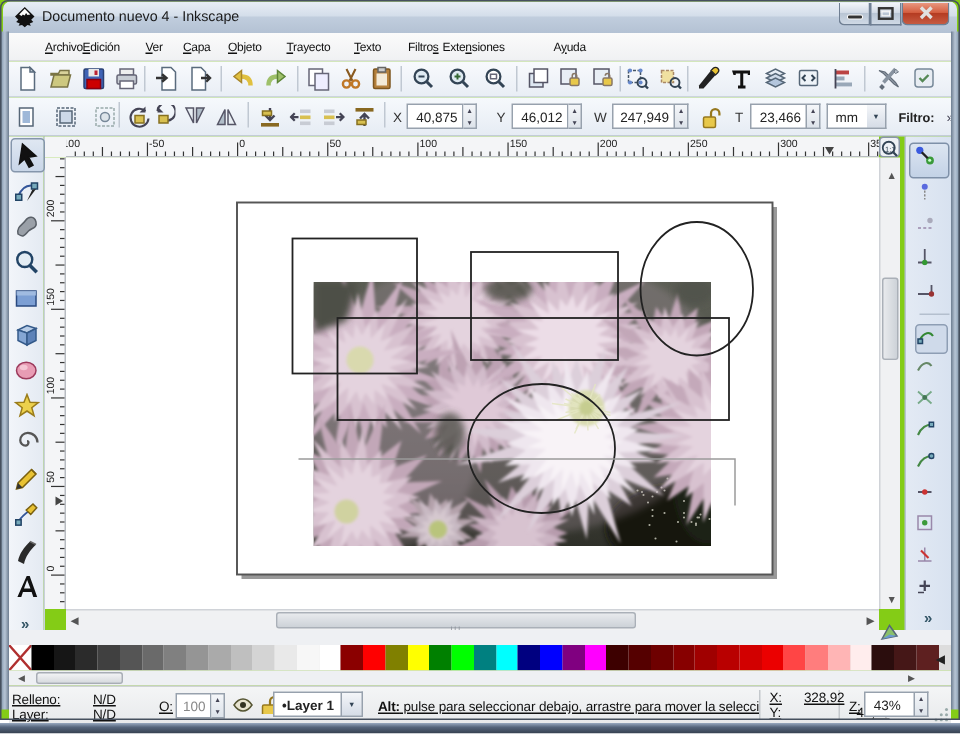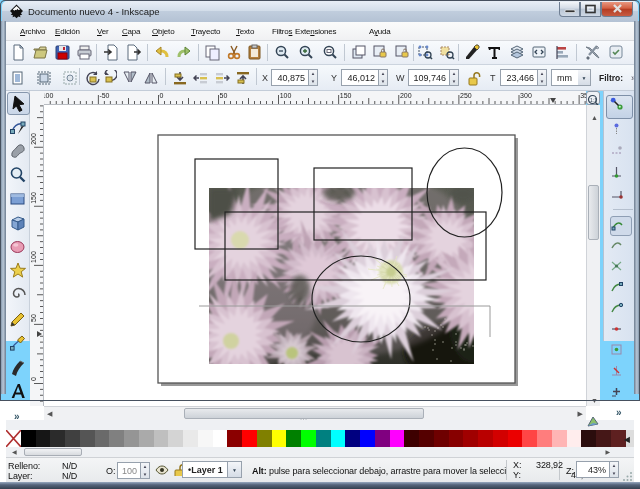--- a/index.html
+++ b/index.html
@@ -1,15 +1,15 @@
 <!DOCTYPE html>
 <html><head><meta charset="utf-8"><style>
 * { margin:0; padding:0; box-sizing:border-box; }
 body { width:640px; height:489px; font-family:"Liberation Sans",sans-serif; overflow:hidden; background:#fff; }
-#win { position:relative; width:640px; height:401px; background:#7dd3fc; }
+#win { position:relative; width:640px; height:480px; background:#84cc16; }
 
 #frame { position:absolute; inset:0; border-radius:5px 5px 0 0; box-shadow: inset 0 0 0 1px #46505e; pointer-events:none; z-index:50; }
 #titlebar { position:absolute; left:2px; top:1px; right:2px; height:21px; border-radius:5px 5px 0 0;
   background:linear-gradient(#e8eef6 0%, #d4deea 45%, #c0cddd 50%, #b4c2d4 100%); }
 #title { position:absolute; left:26px; top:5px; font-size:9.5px; color:#1a1a1a; }
 #logo { position:absolute; left:7px; top:3px; }
 .caps { position:absolute; right:5px; top:1px; height:15px; display:flex; }
 .cap { width:21px; height:15px; background:linear-gradient(#f2f5f9,#d3dbe6 45%,#b9c5d4 50%,#cfd9e5); border:1px solid #6f7f93; border-top:none; }
 .cap.close { width:32px; background:linear-gradient(#e89780,#d45f41 45%,#b53c22 50%,#c65b42); border-radius:0 0 4px 4px; }
 .cap:first-child { border-radius:0 0 0 4px; }
@@ -48,21 +48,21 @@
 .ssep { position:absolute; left:9px; width:20px; height:1px; background:#b4bfce; }
 #gaprow { position:absolute; left:6px; top:420px; right:6px; height:10px; background:#eef0f3; }
 #palette { position:absolute; left:6px; top:430px; right:6px; height:17px; background:#ddd; display:flex; overflow:hidden; }
 .pc { width:14.75px; height:17px; flex:none; }
 #palsb { position:absolute; left:6px; top:447px; right:6px; height:10px; background:#eef0f3; }
 #palsb .thumb { position:absolute; left:18px; top:1px; width:58px; height:8px; background:linear-gradient(#f2f3f5,#d8dbdf); border:1px solid #a8adb5; border-radius:2px; }
 #statusbar { position:absolute; left:6px; top:457px; right:6px; height:25px; background:linear-gradient(#f4f5f6,#e8eaec); border-top:1px solid #cfd2d6; font-size:9.5px; color:#222; }
 #botborder { position:absolute; left:0; right:0; top:482px; height:7px; background:linear-gradient(#98a9c0,#55657c 40%,#35404f); }
 #lborder { position:absolute; left:0; top:21px; width:6px; bottom:7px; background:linear-gradient(90deg,#5a6878,#9dafc2 30%,#b6c4d4 55%,#6d7d90); z-index:40; }
 #rborder { position:absolute; right:0; top:21px; width:6px; bottom:7px; background:linear-gradient(90deg,#6d7d90,#b6c4d4 45%,#9dafc2 70%,#5a6878); z-index:40; }
-.st { position:absolute; font-size:9px; letter-spacing:-0.1px; color:#111; }
+.st { position:absolute; font-size:9px; letter-spacing:-0.1px; color:#111;text-decoration:underline; }
 </style></head><body>
 <div id="win">
   <div id="titlebar">
       <span id="logo"><svg width="15" height="15" viewBox="0 0 15 15" style="">
           <path d="M7.5 0.6L14 7l-2.2 2.2 1.4 1.4-2.4 1 .8 1.6-2.3-.6-1.8 1.6-1.8-1.6-2.3.6.8-1.6-2.4-1L3.2 9.2 1 7z" fill="#111"></path>
           <path d="M3.8 5.6l3.7-3.7 3.7 3.7-1.9.4-.9-1.3-1 1.6-1.2-.6-.8 1z" fill="#fcfcfc"></path>
         </svg></span>
       <span id="title">Documento nuevo 4 - Inkscape</span>
       <div class="caps">
 <div class="cap"><svg width="21" height="14">
@@ -72,21 +72,21 @@
             <rect x="5" y="3.5" width="9" height="7" fill="none" stroke="#333" stroke-width="1.6"></rect>
             <rect x="7" y="5.5" width="5" height="3" fill="none" stroke="#f8f8f8" stroke-width="0.7"></rect>
           </svg></div>
 <div class="cap close"><svg width="32" height="14">
             <path d="M12 3l7 7M19 3l-7 7" stroke="#fff" stroke-width="2.2"></path>
             <path d="M12 3l7 7M19 3l-7 7" stroke="#888" stroke-width="2.6" opacity="0.25"></path>
           </svg></div>
 </div>
     </div>
   <div id="menubar">
-      <span class="mi" style="left:14px"><u>A</u>rchivo</span>
+      <span class="mi" style="left:24px"><u>A</u>rchivo</span>
       <span class="mi" style="left:49px"><u>E</u>dición</span>
       <span class="mi" style="left:91px"><u>V</u>er</span>
       <span class="mi" style="left:116px"><u>C</u>apa</span>
       <span class="mi" style="left:146px"><u>O</u>bjeto</span>
       <span class="mi" style="left:185px"><u>T</u>rayecto</span>
       <span class="mi" style="left:230px"><u>T</u>exto</span>
       <span class="mi" style="left:266px">Filtro<u>s</u></span>
       <span class="mi" style="left:289px">Exte<u>n</u>siones</span>
       <span class="mi" style="left:363px">A<u>y</u>uda</span>
     </div>
@@ -286,21 +286,21 @@
         <i>▲</i>
         <i>▼</i>
       </span>
       <span class="lbl" style="left:325px">Y</span>
       <span class="entry" style="left:335px;width:38px">46,012</span>
       <span class="spinner" style="left:373px">
         <i>▲</i>
         <i>▼</i>
       </span>
       <span class="lbl" style="left:390px">W</span>
-      <span class="entry" style="left:402px;width:42px">109,746</span>
+      <span class="entry" style="left:402px;width:42px">247,949</span>
       <span class="spinner" style="left:444px">
         <i>▲</i>
         <i>▼</i>
       </span>
       <span class="tic" style="left:460px;top:6px"><svg width="15" height="15" viewBox="0 0 15 15" style="">
           <rect x="3" y="7" width="8" height="7" rx="1" fill="#e8c84a" stroke="#96781e"></rect>
           <path d="M8 7V4.5a2.8 2.8 0 015.6 0V6" fill="none" stroke="#96781e" stroke-width="1.5"></path>
         </svg></span>
       <span class="lbl" style="left:484px">T</span>
       <span class="entry" style="left:494px;width:38px">23,466</span>
@@ -859,21 +859,21 @@
     <span class="entry" style="left:176px;top:3px;width:46px;text-align:left;padding-left:5px;font-weight:bold;font-size:9px">•Layer 1</span>
     <span class="combobtn" style="left:222px;top:3px;width:14px">▼</span>
     <span class="st" style="left:246px;top:8px"><b>Alt:</b> pulse para seleccionar debajo, arrastre para mover la selecci</span>
     <span style="position:absolute;left:500px;top:2px;width:1px;height:20px;background:#c4c8cc"></span>
     <span style="position:absolute;left:553px;top:2px;width:1px;height:20px;background:#c4c8cc"></span>
     <span class="st" style="left:507px;top:2px">X:</span>
       <span class="st" style="left:530px;top:2px">328,92</span>
     <span class="st" style="left:507px;top:12px">Y:</span>
       <span class="st" style="left:565px;top:12px">47,45</span>
     <span class="st" style="left:560px;top:8px">Z:</span>
-    <span class="entry" style="left:570px;top:3px;width:34px;text-align:right">43%</span>
+    <span class="entry" style="left:570px;top:3px;width:34px;text-align:center">43%</span>
     <span class="spinner" style="left:604px;top:3px">
         <i>▲</i>
         <i>▼</i>
       </span>
     <svg width="10" height="10" style="position:absolute;right:1px;bottom:1px">
         <circle cx="8" cy="2" r="1" fill="#9aa"></circle>
         <circle cx="8" cy="5.5" r="1" fill="#9aa"></circle>
         <circle cx="8" cy="9" r="1" fill="#9aa"></circle>
         <circle cx="4.5" cy="5.5" r="1" fill="#9aa"></circle>
         <circle cx="4.5" cy="9" r="1" fill="#9aa"></circle>

